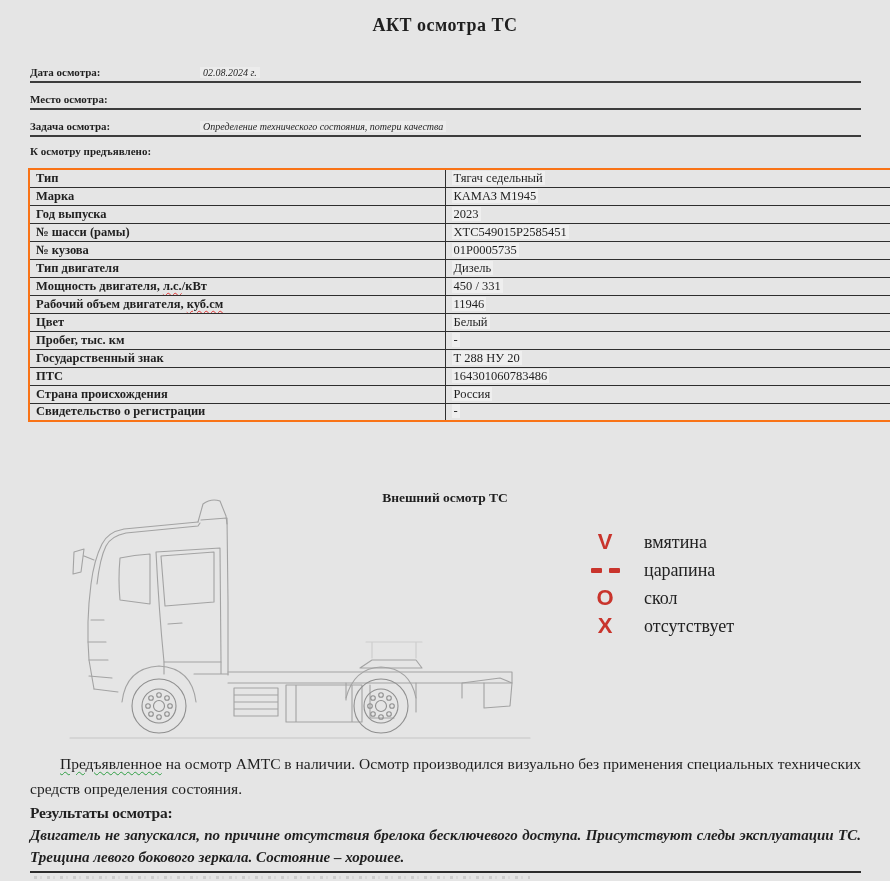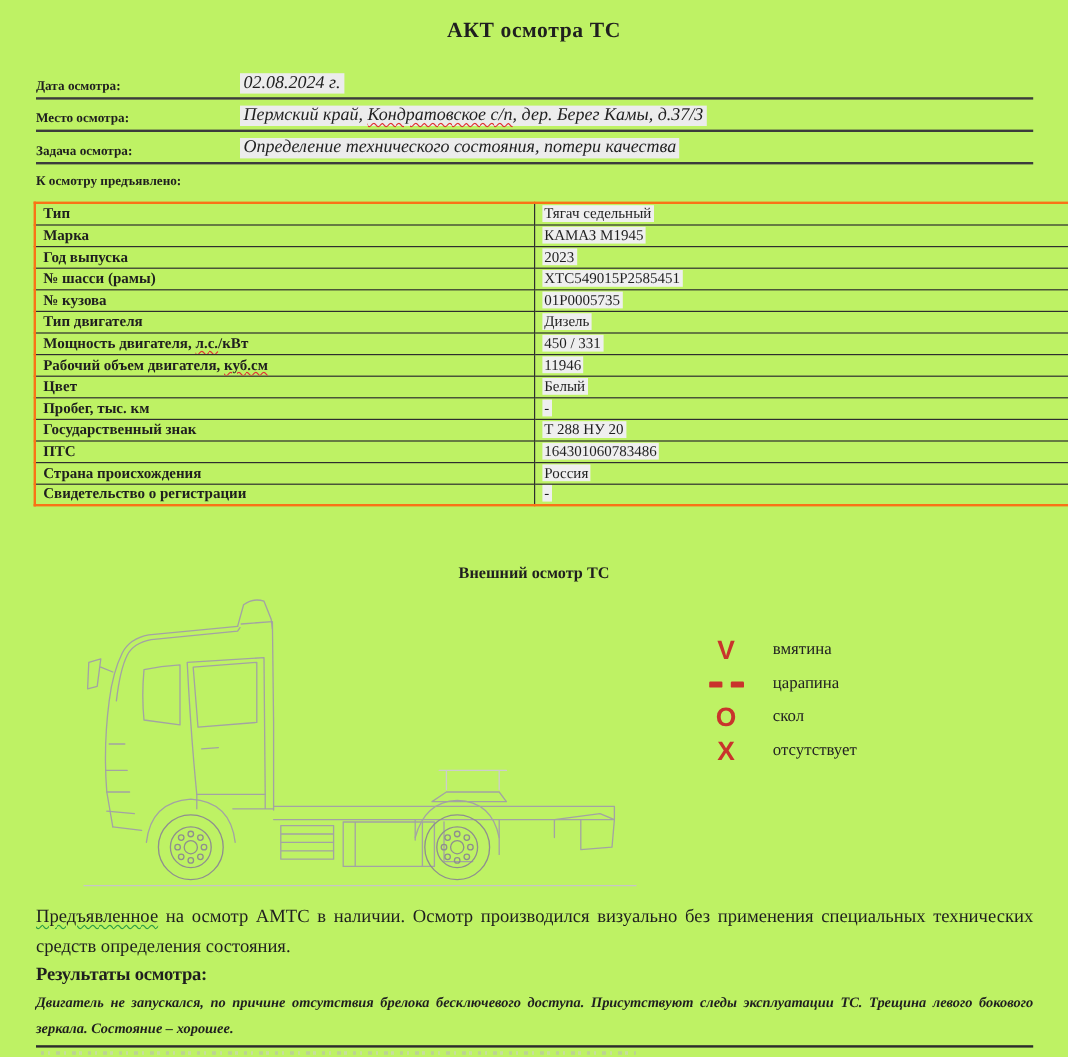--- a/index.html
+++ b/index.html
@@ -1,68 +1,68 @@
 <!DOCTYPE html>
 <html><head>
 <meta charset="utf-8">
 <style>
   * { margin:0; padding:0; box-sizing:border-box; }
   html,body { background:#ffffff; }
   body { width:890px; height:881px; position:relative; overflow:hidden;
          font-family:"Liberation Serif", serif; color:#1f1f1f; }
-  .page { position:absolute; inset:0; background:#bef264; }
+  .page { position:absolute; inset:0; background:#e5e5e5; }
 
   
   .doc-title { position:absolute; top:15px; left:0; width:100%；
                text-align:center; }
   .doc-title { position:absolute; top:15px; left:0; width:100%; text-align:center;
                font-size:18px; font-weight:bold; letter-spacing:.5px; }
 
   
   .hdr { position:absolute; top:56px; left:30px; width:831px; }
   .hdr-row { display:flex; align-items:flex-end; height:27px;
              border-bottom:2px solid #3c3c3c; padding-bottom:3px; }
   .hdr-label { width:170px; font-weight:bold; font-size:11px; flex:0 0 170px; }
-  .hdr-value { font-style:italic; font-size:15px; background:#ececec;
+  .hdr-value { font-style:italic; font-size:10px; background:#ececec;
                padding:0 3px; white-space:nowrap; }
 
   .sq-red   { text-decoration:underline wavy #e03434; text-decoration-thickness:1px; text-underline-offset:2px; }
-  .sq-green { text-decoration:underline wavy #2f9e44; text-decoration-thickness:1px; text-underline-offset:2px; }
+  .sq-green { text-decoration:underline wavy #2f9e44; text-decoration-thickness:1px; text-underline-offset:2px;margin-left:30px; }
 
   
   .tbl-heading { position:absolute; top:145px; left:30px;
                  font-size:11px; font-weight:bold; }
   table.veh { position:absolute; top:168px; left:28px; width:834px;
               border-collapse:collapse; table-layout:fixed; }
   table.veh td { border:1px solid #2e2e2e; height:18px; font-size:12.5px;
                  padding:0 6px; vertical-align:middle; white-space:nowrap;
                  overflow:hidden; }
   table.veh { border:2px solid #f97316; }
   td.c-label { width:416px; font-weight:bold; }
   td.c-value { width:454px; }
   .shade { background:#efefef; padding:0 2px; }
 
   
-  .vi-heading { position:absolute; top:470px; left:0; width:100%; text-align:center;
+  .vi-heading { position:absolute; top:490px; left:0; width:100%; text-align:center;
                 font-size:13.5px; font-weight:bold; }
   .truck { position:absolute; top:492px; left:64px; }
   .legend { position:absolute; top:528px; left:588px; }
   .legend-row { display:flex; align-items:center; height:28px; }
   .legend-sym { width:34px; text-align:center;
                 font-family:"Liberation Sans", sans-serif; font-weight:bold;
                 font-size:22px; line-height:22px; color:#c9342c; }
-  .legend-label { margin-left:22px; font-size:14px; color:#222; }
+  .legend-label { margin-left:22px; font-size:18px; color:#222; }
   .dashpair { display:flex; gap:7px; justify-content:center; }
   .dashpair i { display:block; width:11px; height:5px; background:#c9342c; border-radius:1px; }
 
   
   .results { position:absolute; top:751px; left:30px; width:831px; }
   .res-p1 { font-size:15.5px; line-height:25px; text-align:justify; }
   .res-h  { font-size:15.5px; font-weight:bold; line-height:24px; letter-spacing:-0.2px; }
-  .res-p2 { font-size:12px; font-weight:bold; font-style:italic; line-height:21.5px;
+  .res-p2 { font-size:15px; font-weight:bold; font-style:italic; line-height:21.5px;
             text-align:justify; border-bottom:2px solid #2c2c2c; padding-bottom:3px; }
 
   
   .cutoff { position:absolute; top:876px; left:34px; width:496px; height:3px;
             opacity:.55;
             background:repeating-linear-gradient(90deg,#b9b9b9 0 3px,transparent 3px 6px,#cfcfcf 6px 8px,transparent 8px 13px); }
 </style>
 </head>
 <body>
 
@@ -70,21 +70,20 @@
 
   <div class="doc-title">АКТ осмотра ТС</div>
 
   <div class="hdr">
     <div class="hdr-row">
       <span class="hdr-label">Дата осмотра:</span>
       <span class="hdr-value">02.08.2024 г.</span>
     </div>
     <div class="hdr-row">
       <span class="hdr-label">Место осмотра:</span>
-      <span class="hdr-value"><span>Пермский край, </span><span class="sq-red">Кондратовское с/п</span><span>, дер. Берег Камы, д.37/3</span></span>
     </div>
     <div class="hdr-row">
       <span class="hdr-label">Задача осмотра:</span>
       <span class="hdr-value">Определение технического состояния, потери качества</span>
     </div>
   </div>
 
   <div class="tbl-heading">К осмотру предъявлено:</div>
 
   <table class="veh">

